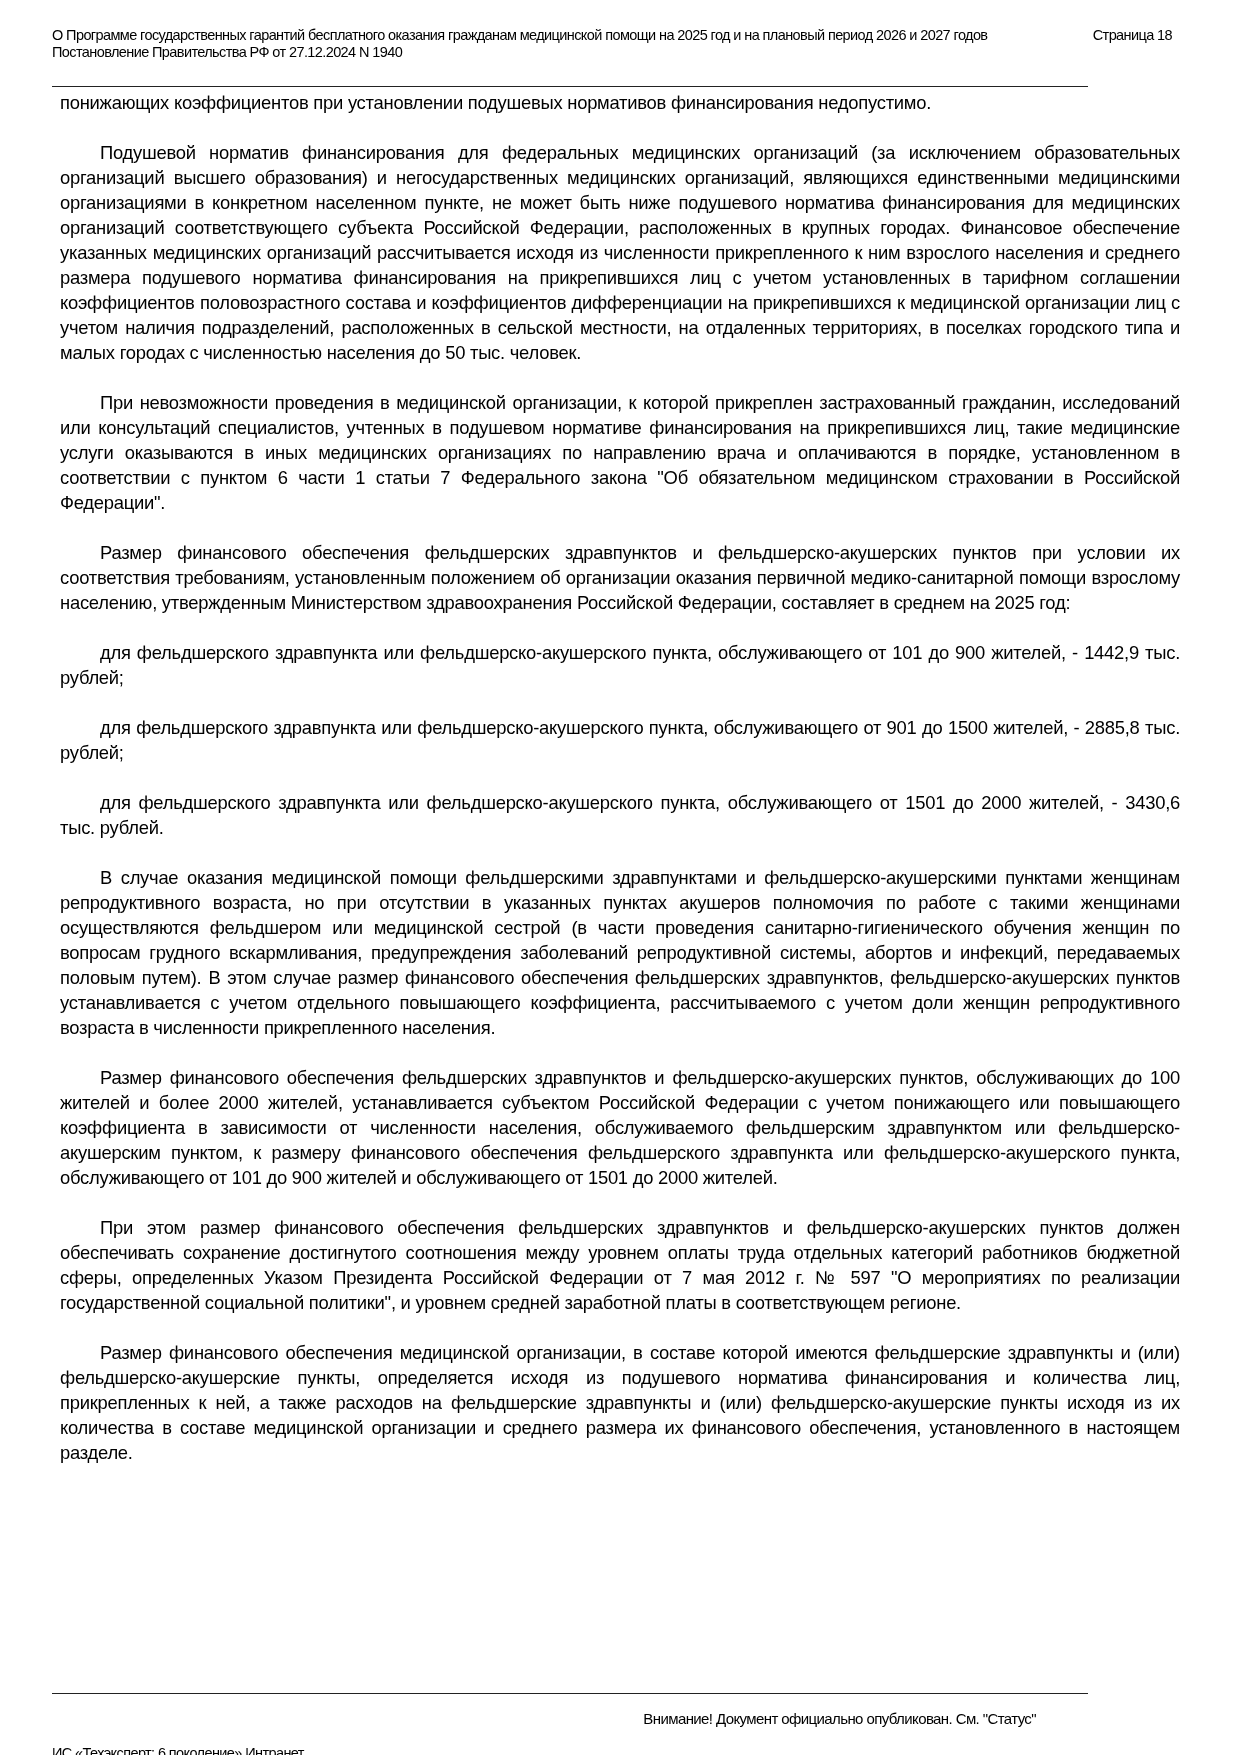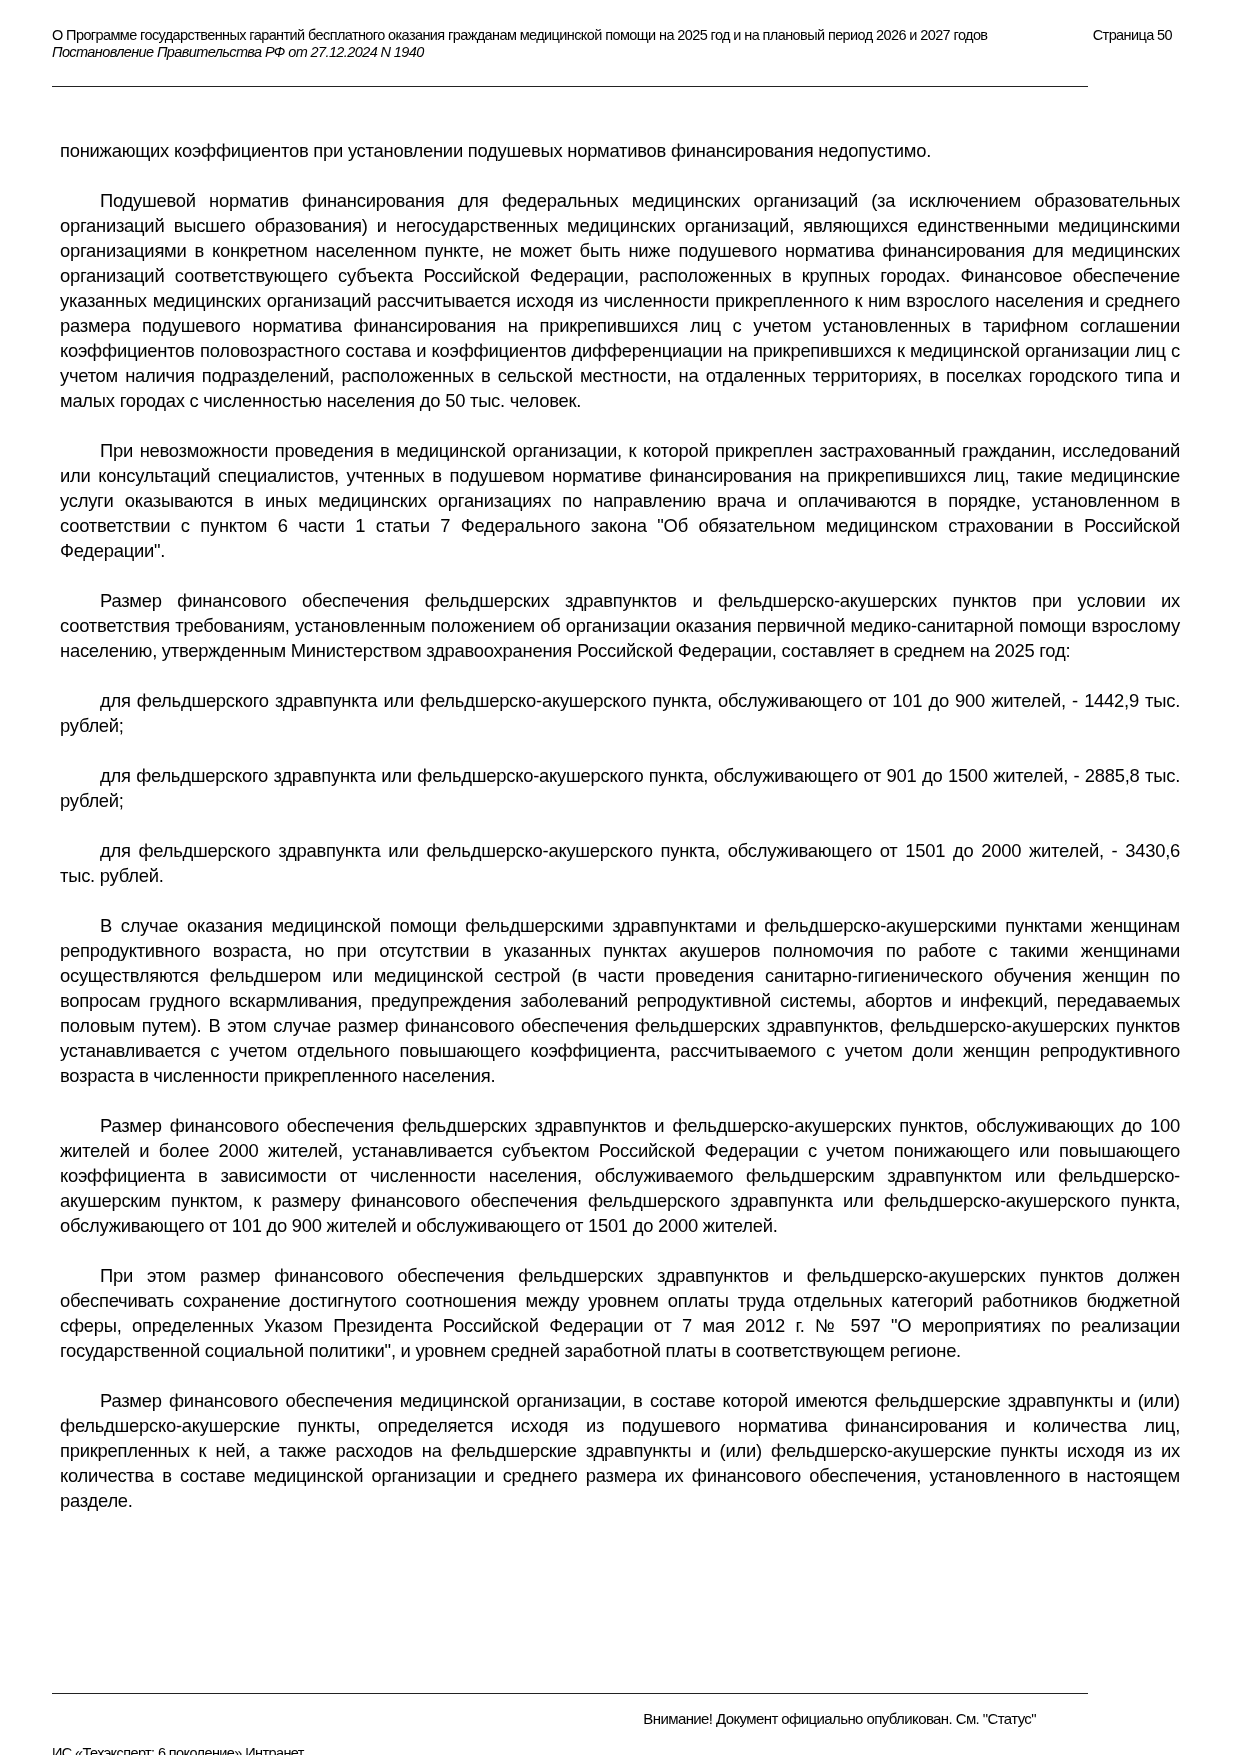--- a/index.html
+++ b/index.html
@@ -1,38 +1,38 @@
 <!DOCTYPE html>
 <html><head>
 <meta charset="utf-8">
 <style>
   html, body { margin: 0; padding: 0; background: #ffffff; }
   body { width: 1240px; height: 1755px; position: relative; overflow: hidden; color: #000; }
   .page { position: absolute; left: 0; top: 4px; width: 1088px; height: 1755px; }
   .header { position: absolute; left: 52px; top: 23px; width: 1120px; font-family: "Liberation Sans", sans-serif; font-size: 14.5px; line-height: 17px; letter-spacing: -0.6px; }
   .header .title { width: 1010px; }
   .header .page-num { position: absolute; right: 0; top: 0; }
-  .header .doc-ref { font-style: italic; }
+  .header .doc-ref { }
   .rule-top { position: absolute; left: 52px; right: 0; top: 82px; height: 0; border-top: 1.5px solid #222; }
   .rule-bottom { position: absolute; left: 52px; right: 0; top: 1689px; height: 0; border-top: 1.5px solid #222; }
   .body { position: absolute; left: 60px; top: 86px; width: 1120px; font-family: "Liberation Sans", sans-serif; font-size: 18.4px; line-height: 25px; letter-spacing: -0.25px; }
   .body p { margin: 0 0 25px 0; text-align: justify; }
   .body p.indent { text-indent: 40px; }
-  .body p.cont { text-indent: 0; margin-top: 48px; }
+  .body p.cont { text-indent: 0; }
   .footer-left { position: absolute; left: 52px; top: 1728px; font-family: "Liberation Sans", sans-serif; font-size: 14.5px; letter-spacing: -0.6px; margin-top: 13px; }
   .footer-right { position: absolute; right: 52px; top: 1706px; font-family: "Liberation Sans", sans-serif; font-size: 15px; letter-spacing: -0.6px; }
 </style>
 </head>
 <body>
 
 <div class="page">
 
   <div class="header">
     <div class="title">О Программе государственных гарантий бесплатного оказания гражданам медицинской помощи на 2025 год и на плановый период 2026 и 2027 годов</div>
-    <div class="page-num">Страница 50</div>
+    <div class="page-num">Страница 18</div>
     <div class="doc-ref">Постановление Правительства РФ от 27.12.2024 N 1940</div>
   </div>
 
   <div class="rule-top"></div>
 
   <div class="body">
     <p class="cont">понижающих коэффициентов при установлении подушевых нормативов финансирования недопустимо.</p>
     <p class="indent">Подушевой норматив финансирования для федеральных медицинских организаций (за исключением образовательных организаций высшего образования) и негосударственных медицинских организаций, являющихся единственными медицинскими организациями в конкретном населенном пункте, не может быть ниже подушевого норматива финансирования для медицинских организаций соответствующего субъекта Российской Федерации, расположенных в крупных городах. Финансовое обеспечение указанных медицинских организаций рассчитывается исходя из численности прикрепленного к ним взрослого населения и среднего размера подушевого норматива финансирования на прикрепившихся лиц с учетом установленных в тарифном соглашении коэффициентов половозрастного состава и коэффициентов дифференциации на прикрепившихся к медицинской организации лиц с учетом наличия подразделений, расположенных в сельской местности, на отдаленных территориях, в поселках городского типа и малых городах с численностью населения до 50 тыс. человек.</p>
     <p class="indent">При невозможности проведения в медицинской организации, к которой прикреплен застрахованный гражданин, исследований или консультаций специалистов, учтенных в подушевом нормативе финансирования на прикрепившихся лиц, такие медицинские услуги оказываются в иных медицинских организациях по направлению врача и оплачиваются в порядке, установленном в соответствии с пунктом 6 части 1 статьи 7 Федерального закона "Об обязательном медицинском страховании в Российской Федерации".</p>
     <p class="indent">Размер финансового обеспечения фельдшерских здравпунктов и фельдшерско-акушерских пунктов при условии их соответствия требованиям, установленным положением об организации оказания первичной медико-санитарной помощи взрослому населению, утвержденным Министерством здравоохранения Российской Федерации, составляет в среднем на 2025 год:</p>

